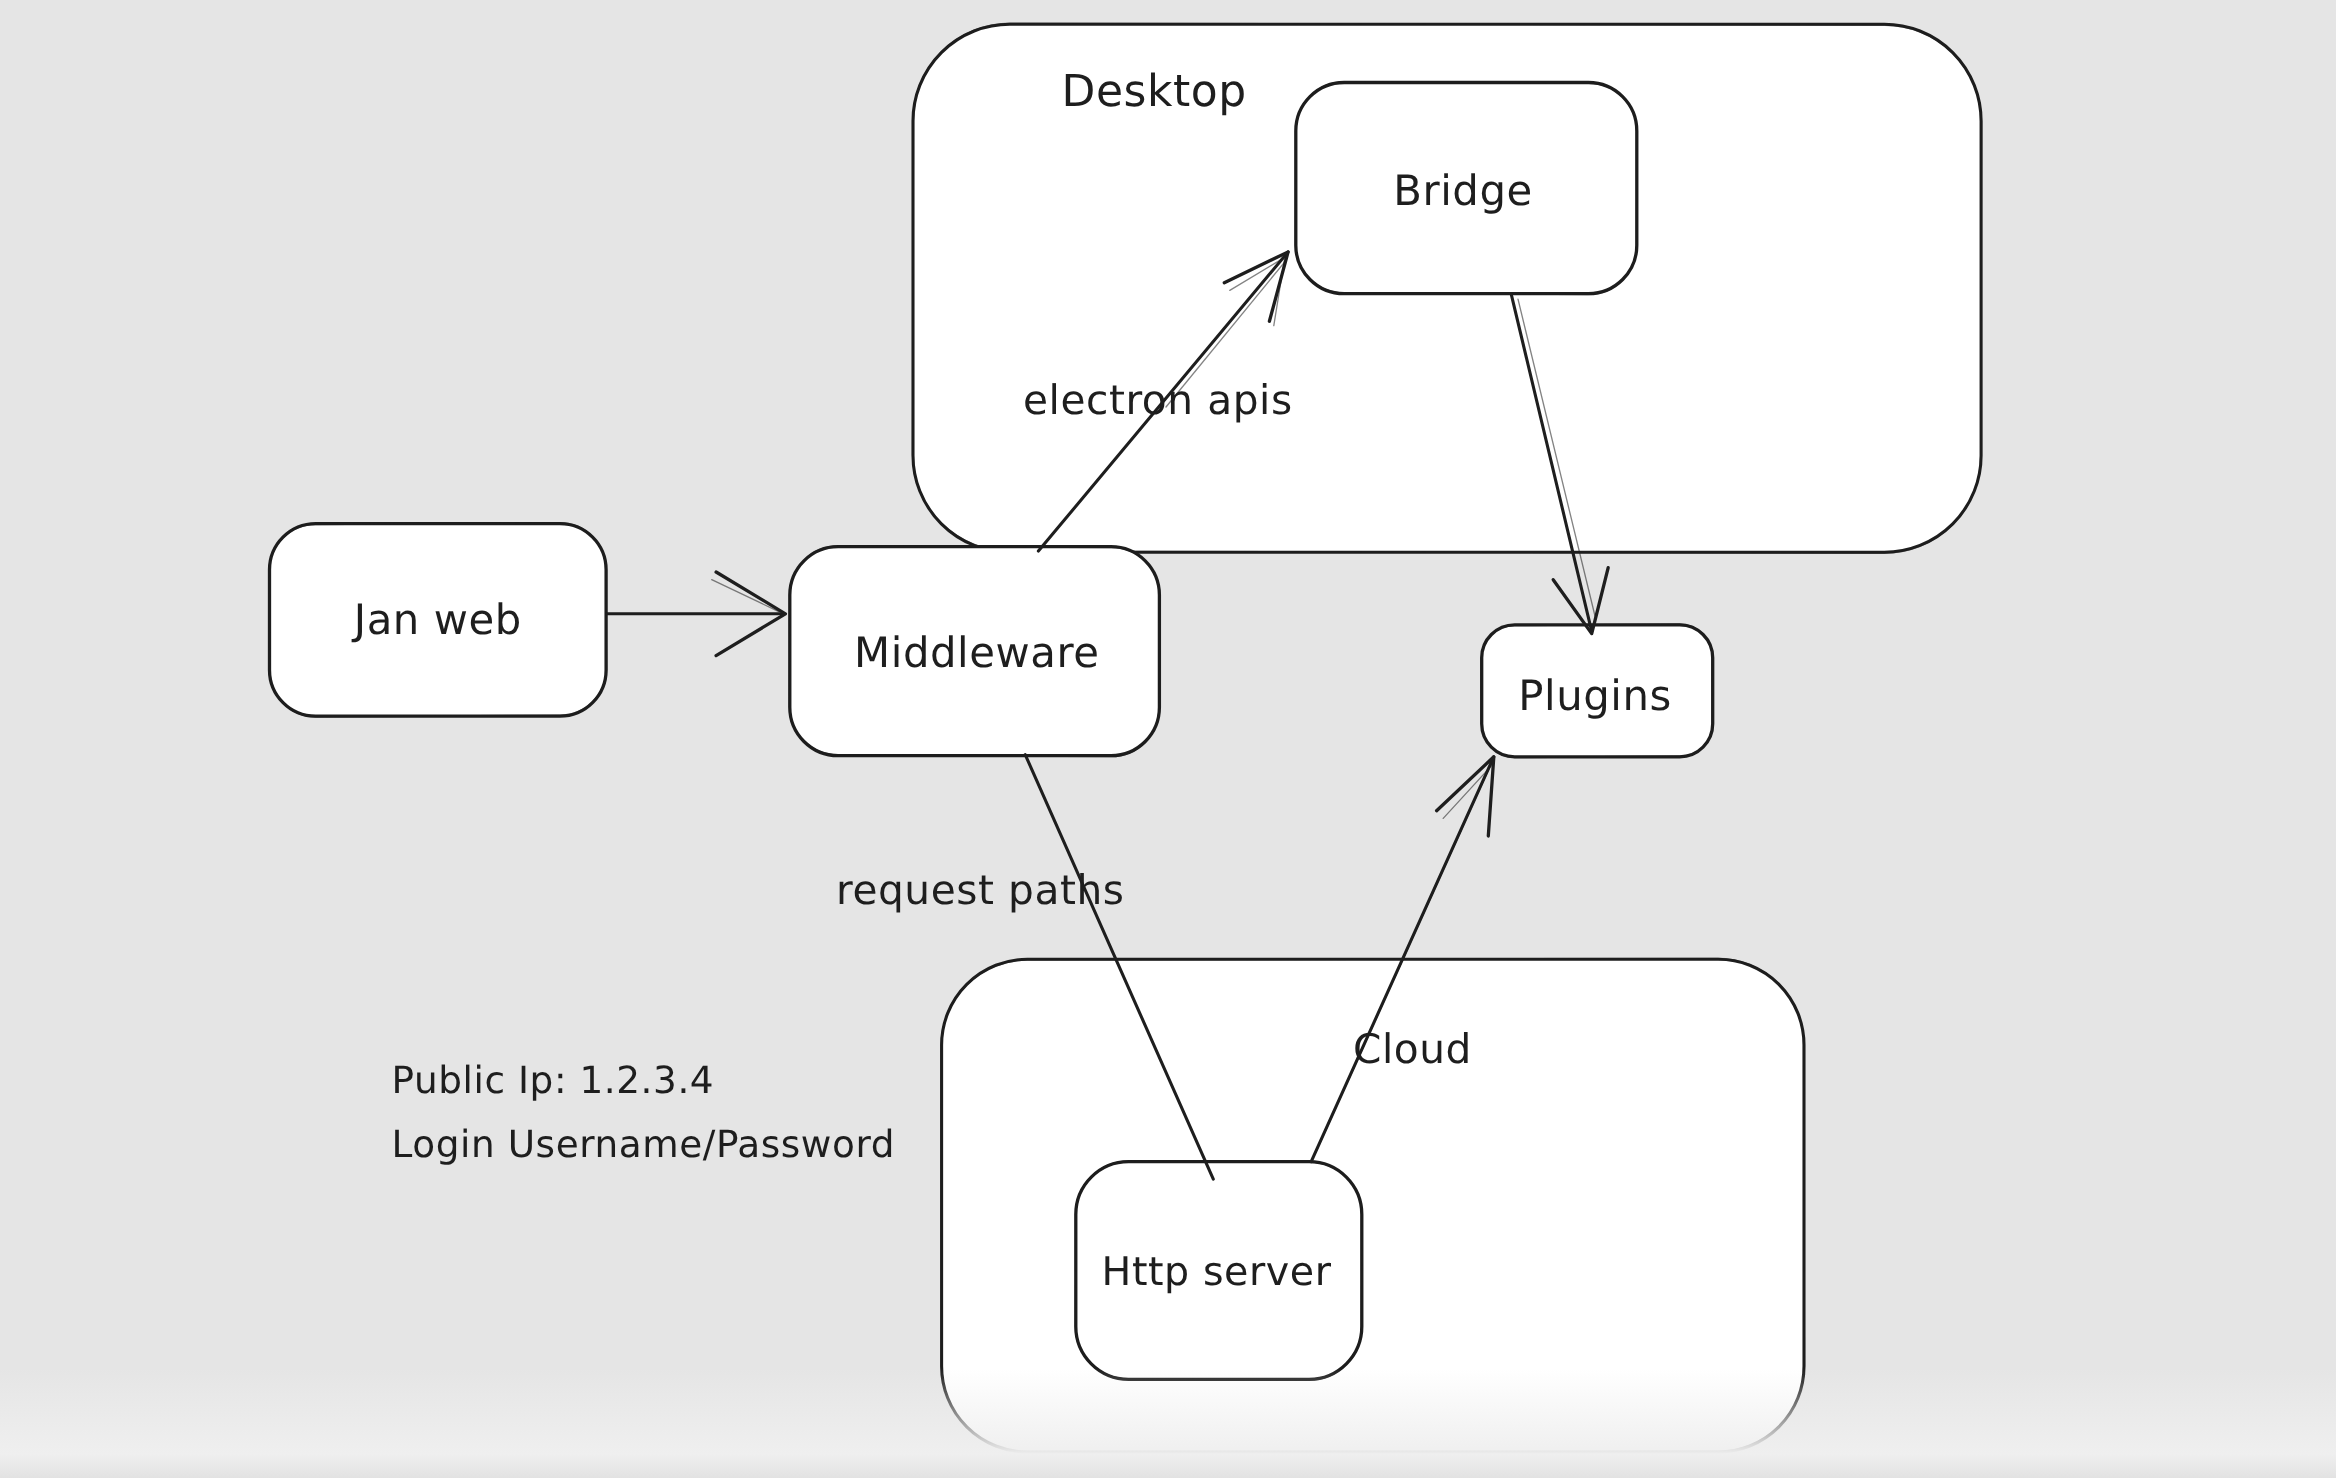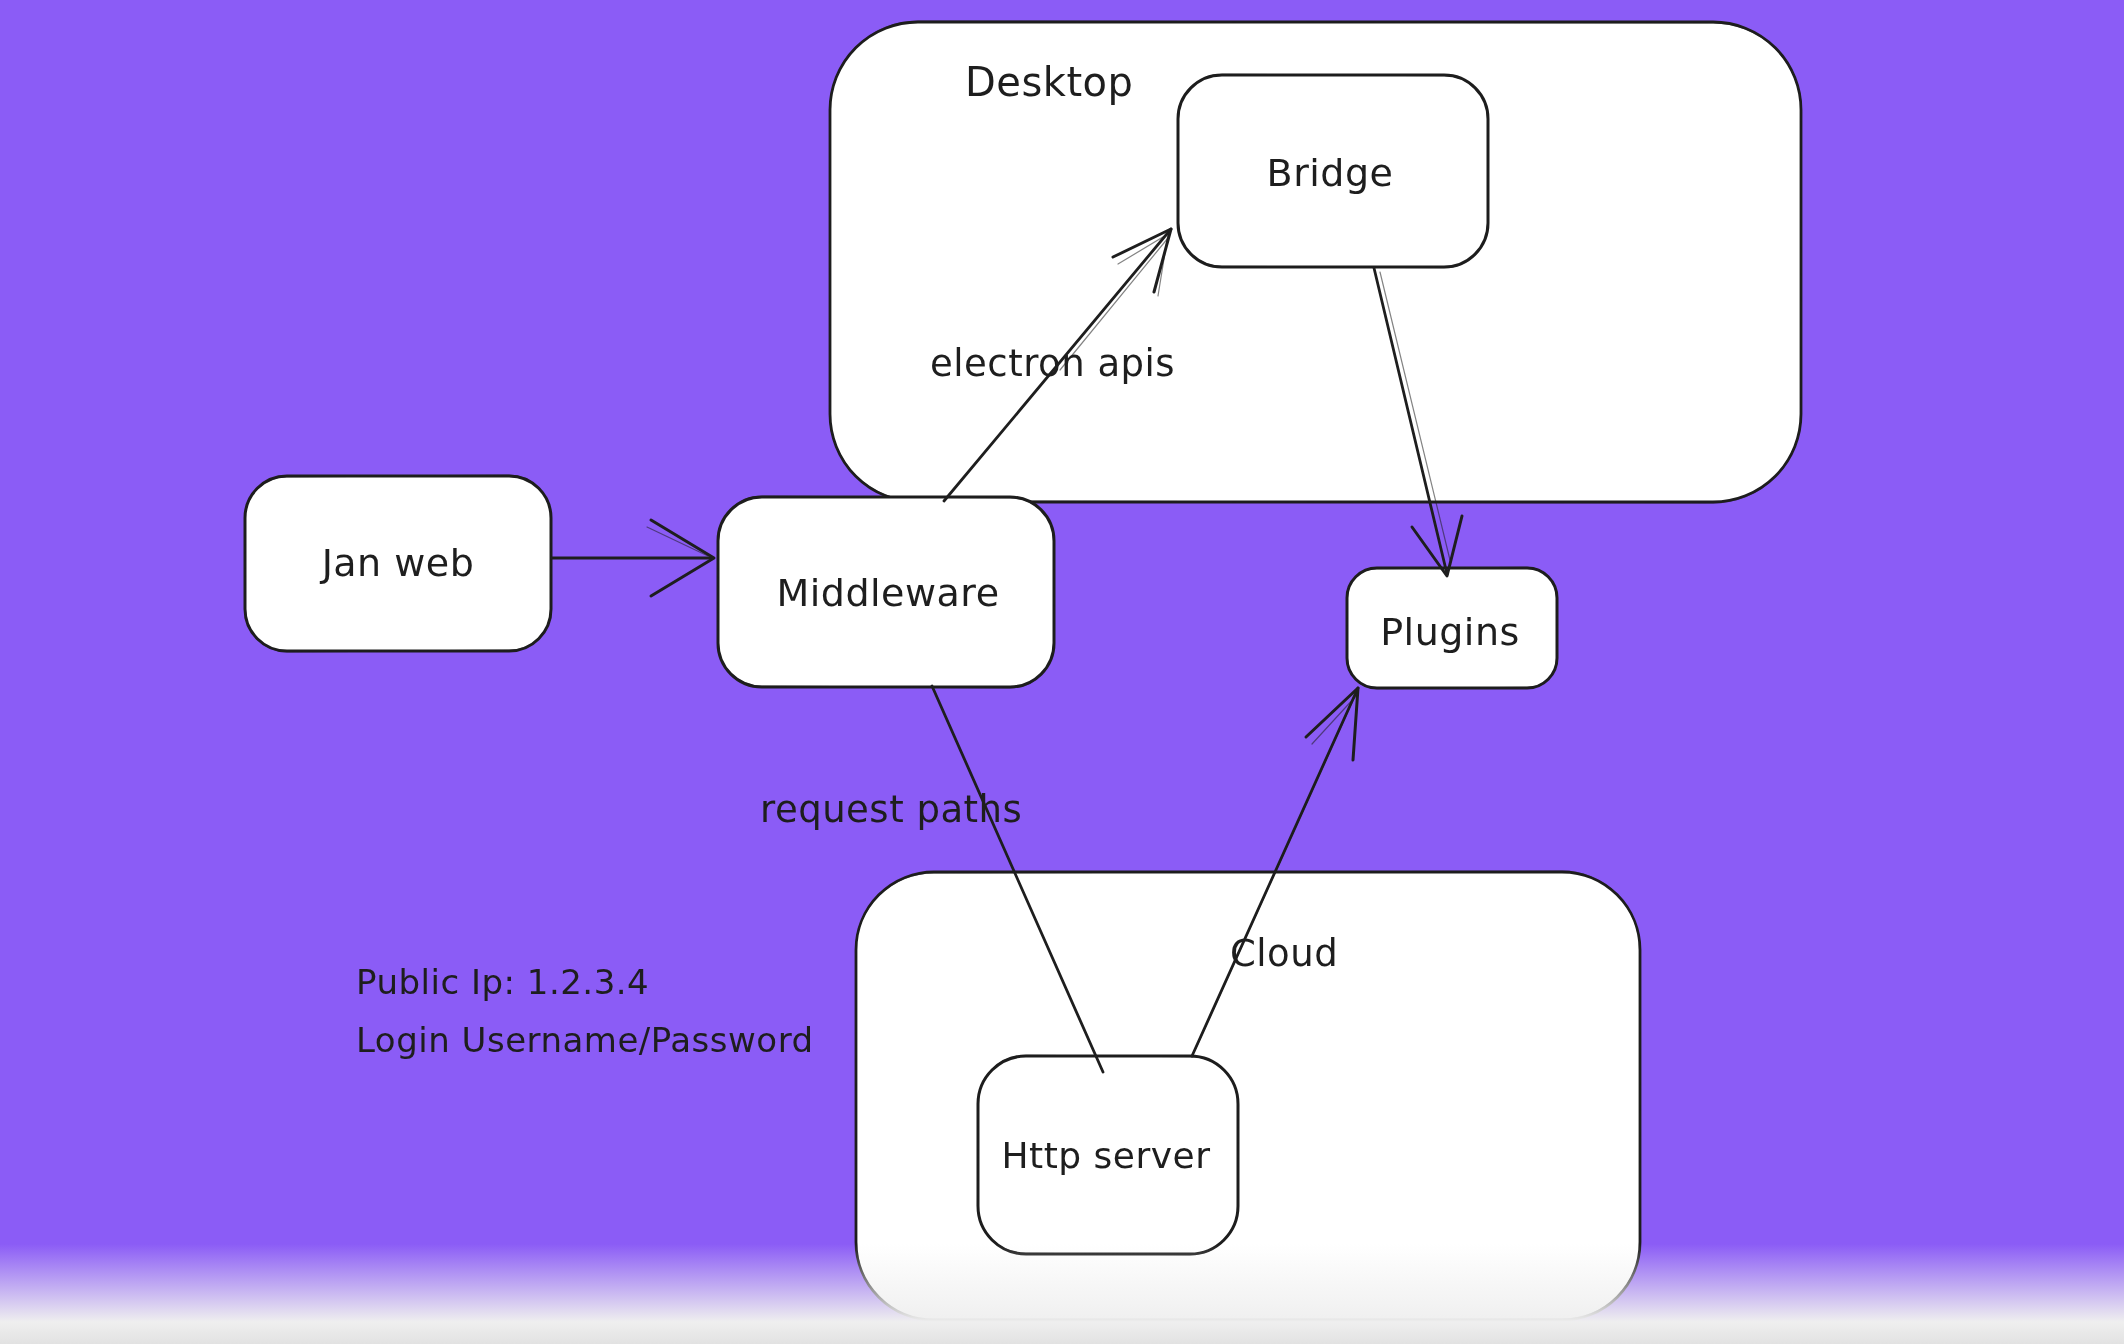--- a/index.html
+++ b/index.html
@@ -8,21 +8,21 @@
     background: #ffffff;
     width: 2124px;
     height: 1344px;
     overflow: hidden;
     font-family: "DejaVu Sans", "Liberation Sans", sans-serif;
   }
   #stage {
     position: relative;
     width: 2124px;
     height: 1344px;
-    background: #8b5cf6;
+    background: #e5e5e5;
   }
   svg { position: absolute; top: 0; left: 0; }
 
   .shape {
     fill: #ffffff;
     stroke: #1e1e1e;
     stroke-width: 3;
   }
   .shape-ghost {
     fill: none;

